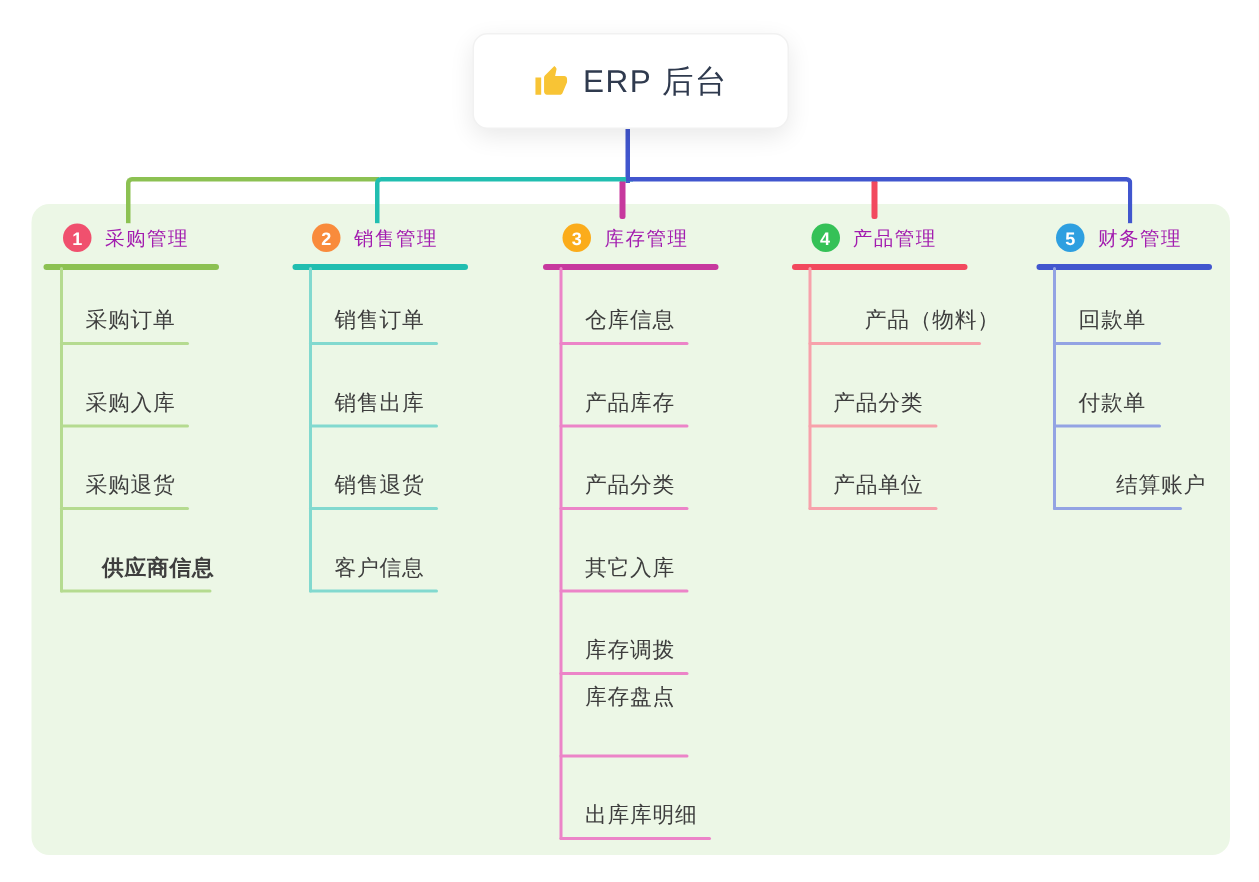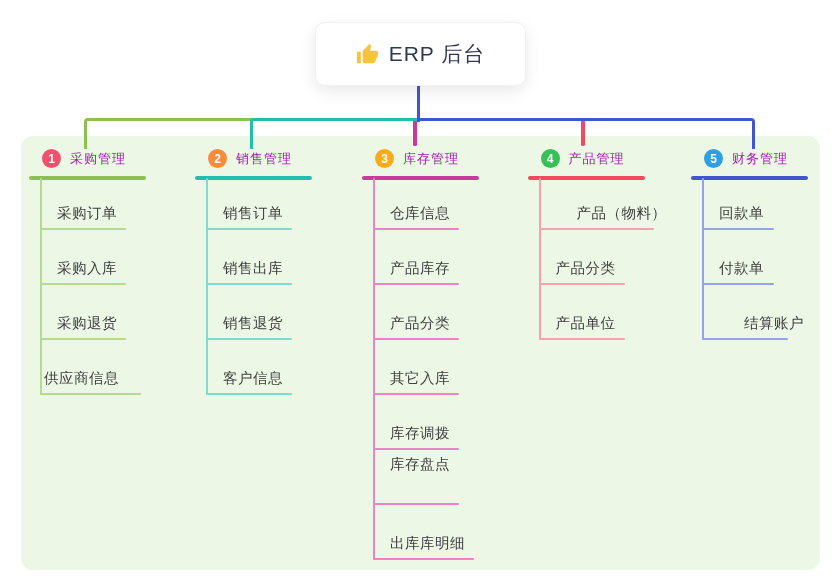--- a/index.html
+++ b/index.html
@@ -53,21 +53,21 @@
         <span class="branch-label">采购管理</span>
       </div>
       <div class="head-underline" style="left: 29px; top: 176px; width: 117px; background: rgb(140, 193, 82);"></div>
       <div class="spine" style="left: 40px; top: 178px; height: 216.5px; background: rgb(181, 219, 144);"></div>
       <div class="child-label" style="left: 57px; top: 204px;">采购订单</div>
       <div class="child-underline" style="left: 40px; top: 227.5px; width: 86px; background: rgb(181, 219, 144);"></div>
       <div class="child-label" style="left: 57px; top: 259px;">采购入库</div>
       <div class="child-underline" style="left: 40px; top: 282.5px; width: 86px; background: rgb(181, 219, 144);"></div>
       <div class="child-label" style="left: 57px; top: 314px;">采购退货</div>
       <div class="child-underline" style="left: 40px; top: 337.5px; width: 86px; background: rgb(181, 219, 144);"></div>
-      <div class="child-label" style="left: 44px; top: 369px;">供应商信息</div>
+      <div class="child-label" style="left: 68px; top: 369px; font-weight: bold;">供应商信息</div>
       <div class="child-underline" style="left: 40px; top: 392.5px; width: 100.5px; background: rgb(181, 219, 144);"></div>
       <div class="branch-head" style="left: 208px; top: 149px;">
         <span class="num-badge" style="background: rgb(249, 139, 60);">2</span>
         <span class="branch-label">销售管理</span>
       </div>
       <div class="head-underline" style="left: 195px; top: 176px; width: 117px; background: rgb(33, 190, 176);"></div>
       <div class="spine" style="left: 206px; top: 178px; height: 216.5px; background: rgb(130, 217, 207);"></div>
       <div class="child-label" style="left: 223px; top: 204px;">销售订单</div>
       <div class="child-underline" style="left: 206px; top: 227.5px; width: 86px; background: rgb(130, 217, 207);"></div>
       <div class="child-label" style="left: 223px; top: 259px;">销售出库</div>

